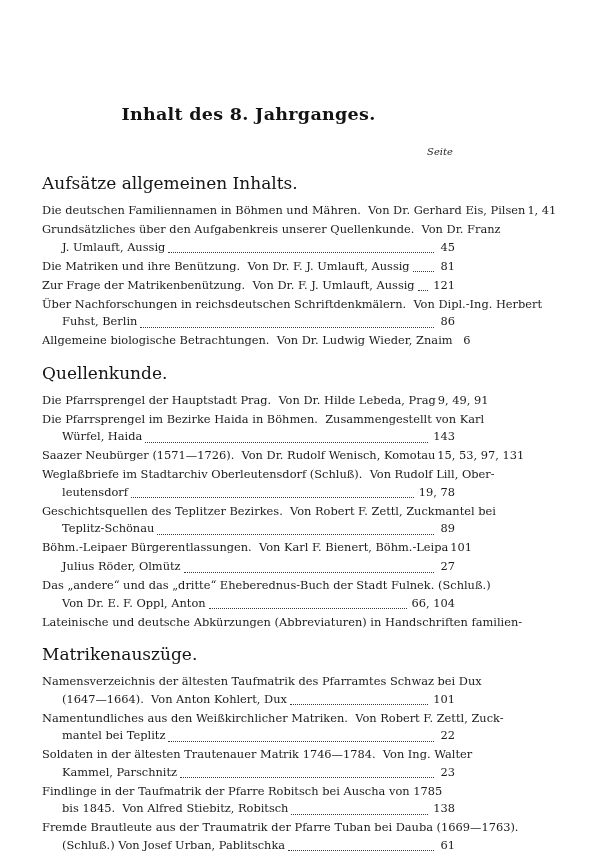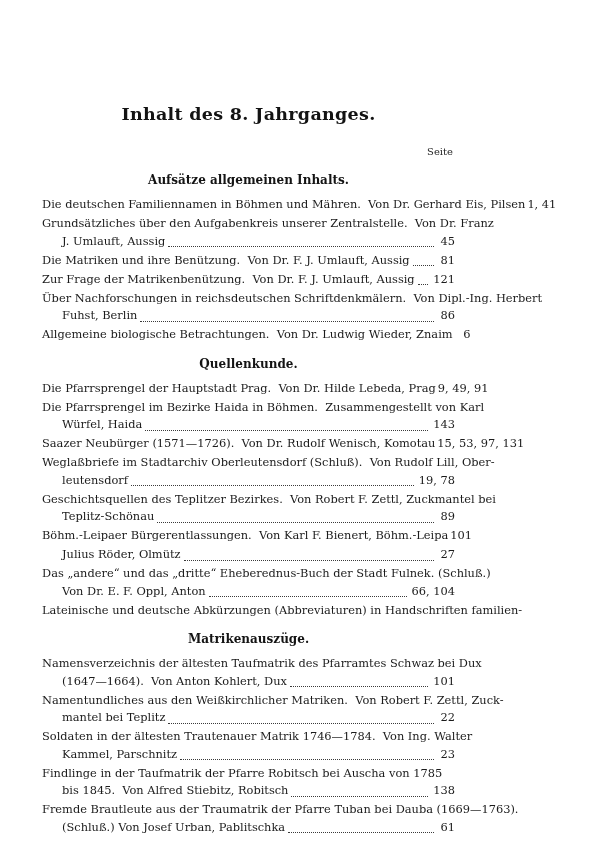--- a/index.html
+++ b/index.html
@@ -27,25 +27,26 @@
     font-weight: bold;
     letter-spacing: 0.3px;
     margin: 0 0 22px 0;
     color: #131313;
   }
   .seite-label {
     text-align: right;
     font-size: 10px;
     margin: 0 2px 16px 0;
     color: #262626;
+    font-style: italic;
   }
   .section-head {
-    text-align: center;
-    font-size: 12px;
-    font-weight: bold;
+    text-align: left;
+    font-size: 17px;
+    font-weight: normal;
     margin: 13px 0 9px 0;
     color: #141414;
   }
   .section-head.first {
     margin-top: 2px;
   }
   .entries {
     margin: 0;
     padding: 0;
     list-style: none;
@@ -104,21 +105,21 @@
       <ul class="entries">
         <li class="entry">
           <div class="line nopage">
             <span class="txt">Die deutschen Familiennamen in Böhmen und Mähren.  Von Dr. Gerhard Eis, Pilsen</span>
             <span class="leader"></span>
             <span class="pg">1, 41</span>
           </div>
         </li>
         <li class="entry">
           <div class="line nopage">
-            <span class="txt">Grundsätzliches über den Aufgabenkreis unserer Zentralstelle.  Von Dr. Franz</span>
+            <span class="txt">Grundsätzliches über den Aufgabenkreis unserer Quellenkunde.  Von Dr. Franz</span>
             <span class="leader"></span>
             <span class="pg"></span>
           </div>
           <div class="line indent">
             <span class="txt">J. Umlauft, Aussig</span>
             <span class="leader"></span>
             <span class="pg">45</span>
           </div>
         </li>
         <li class="entry">

